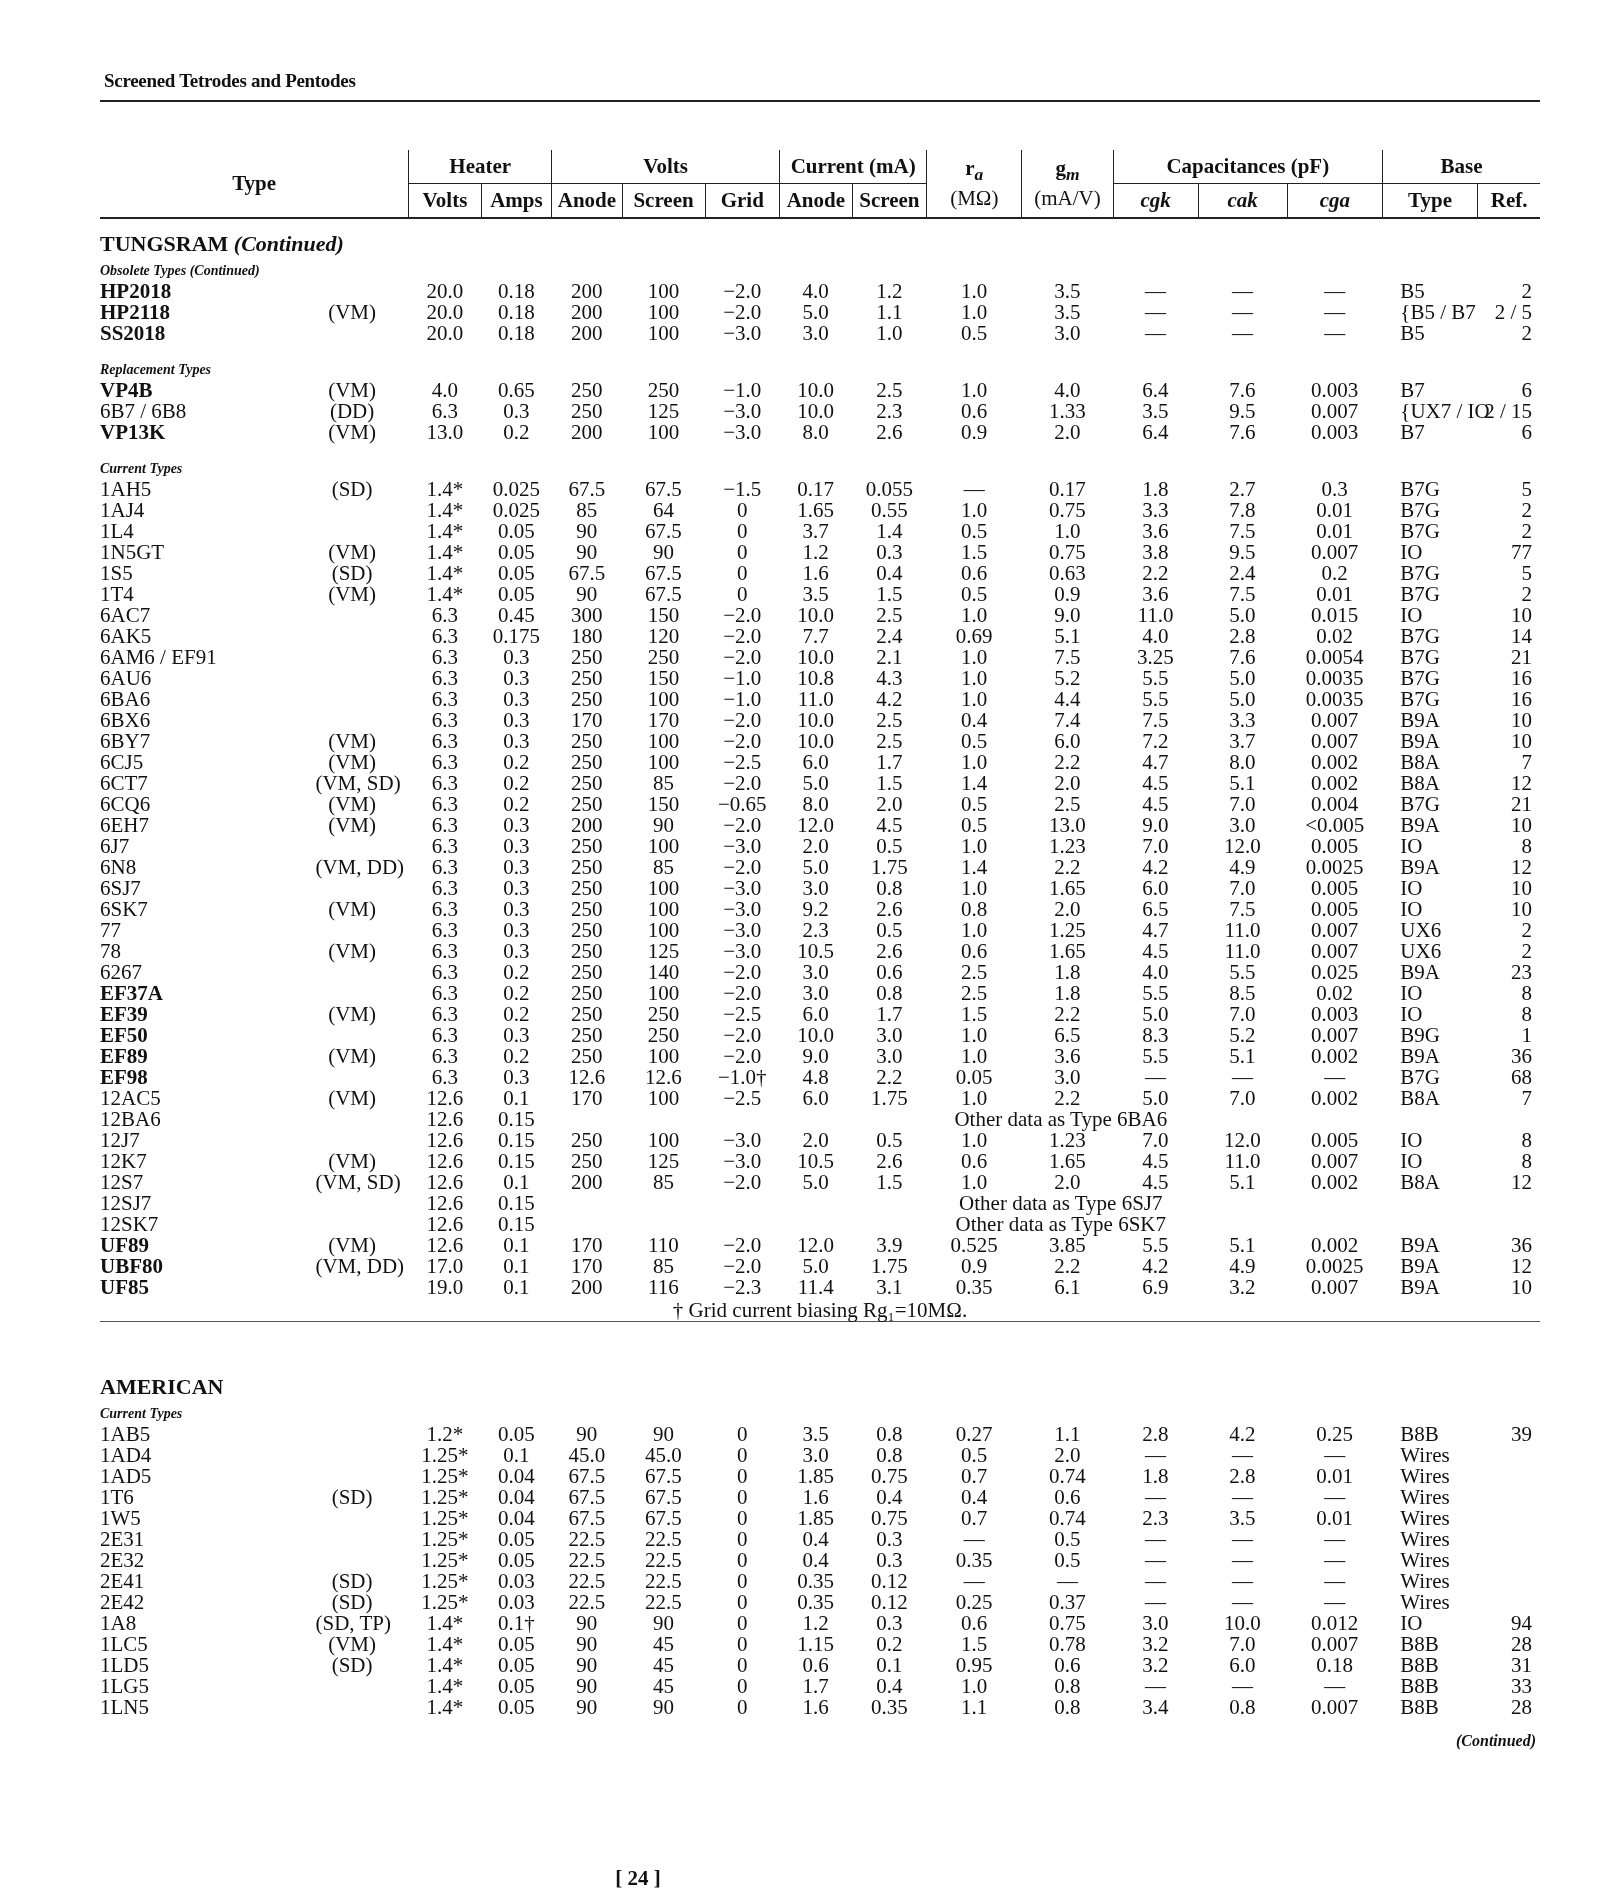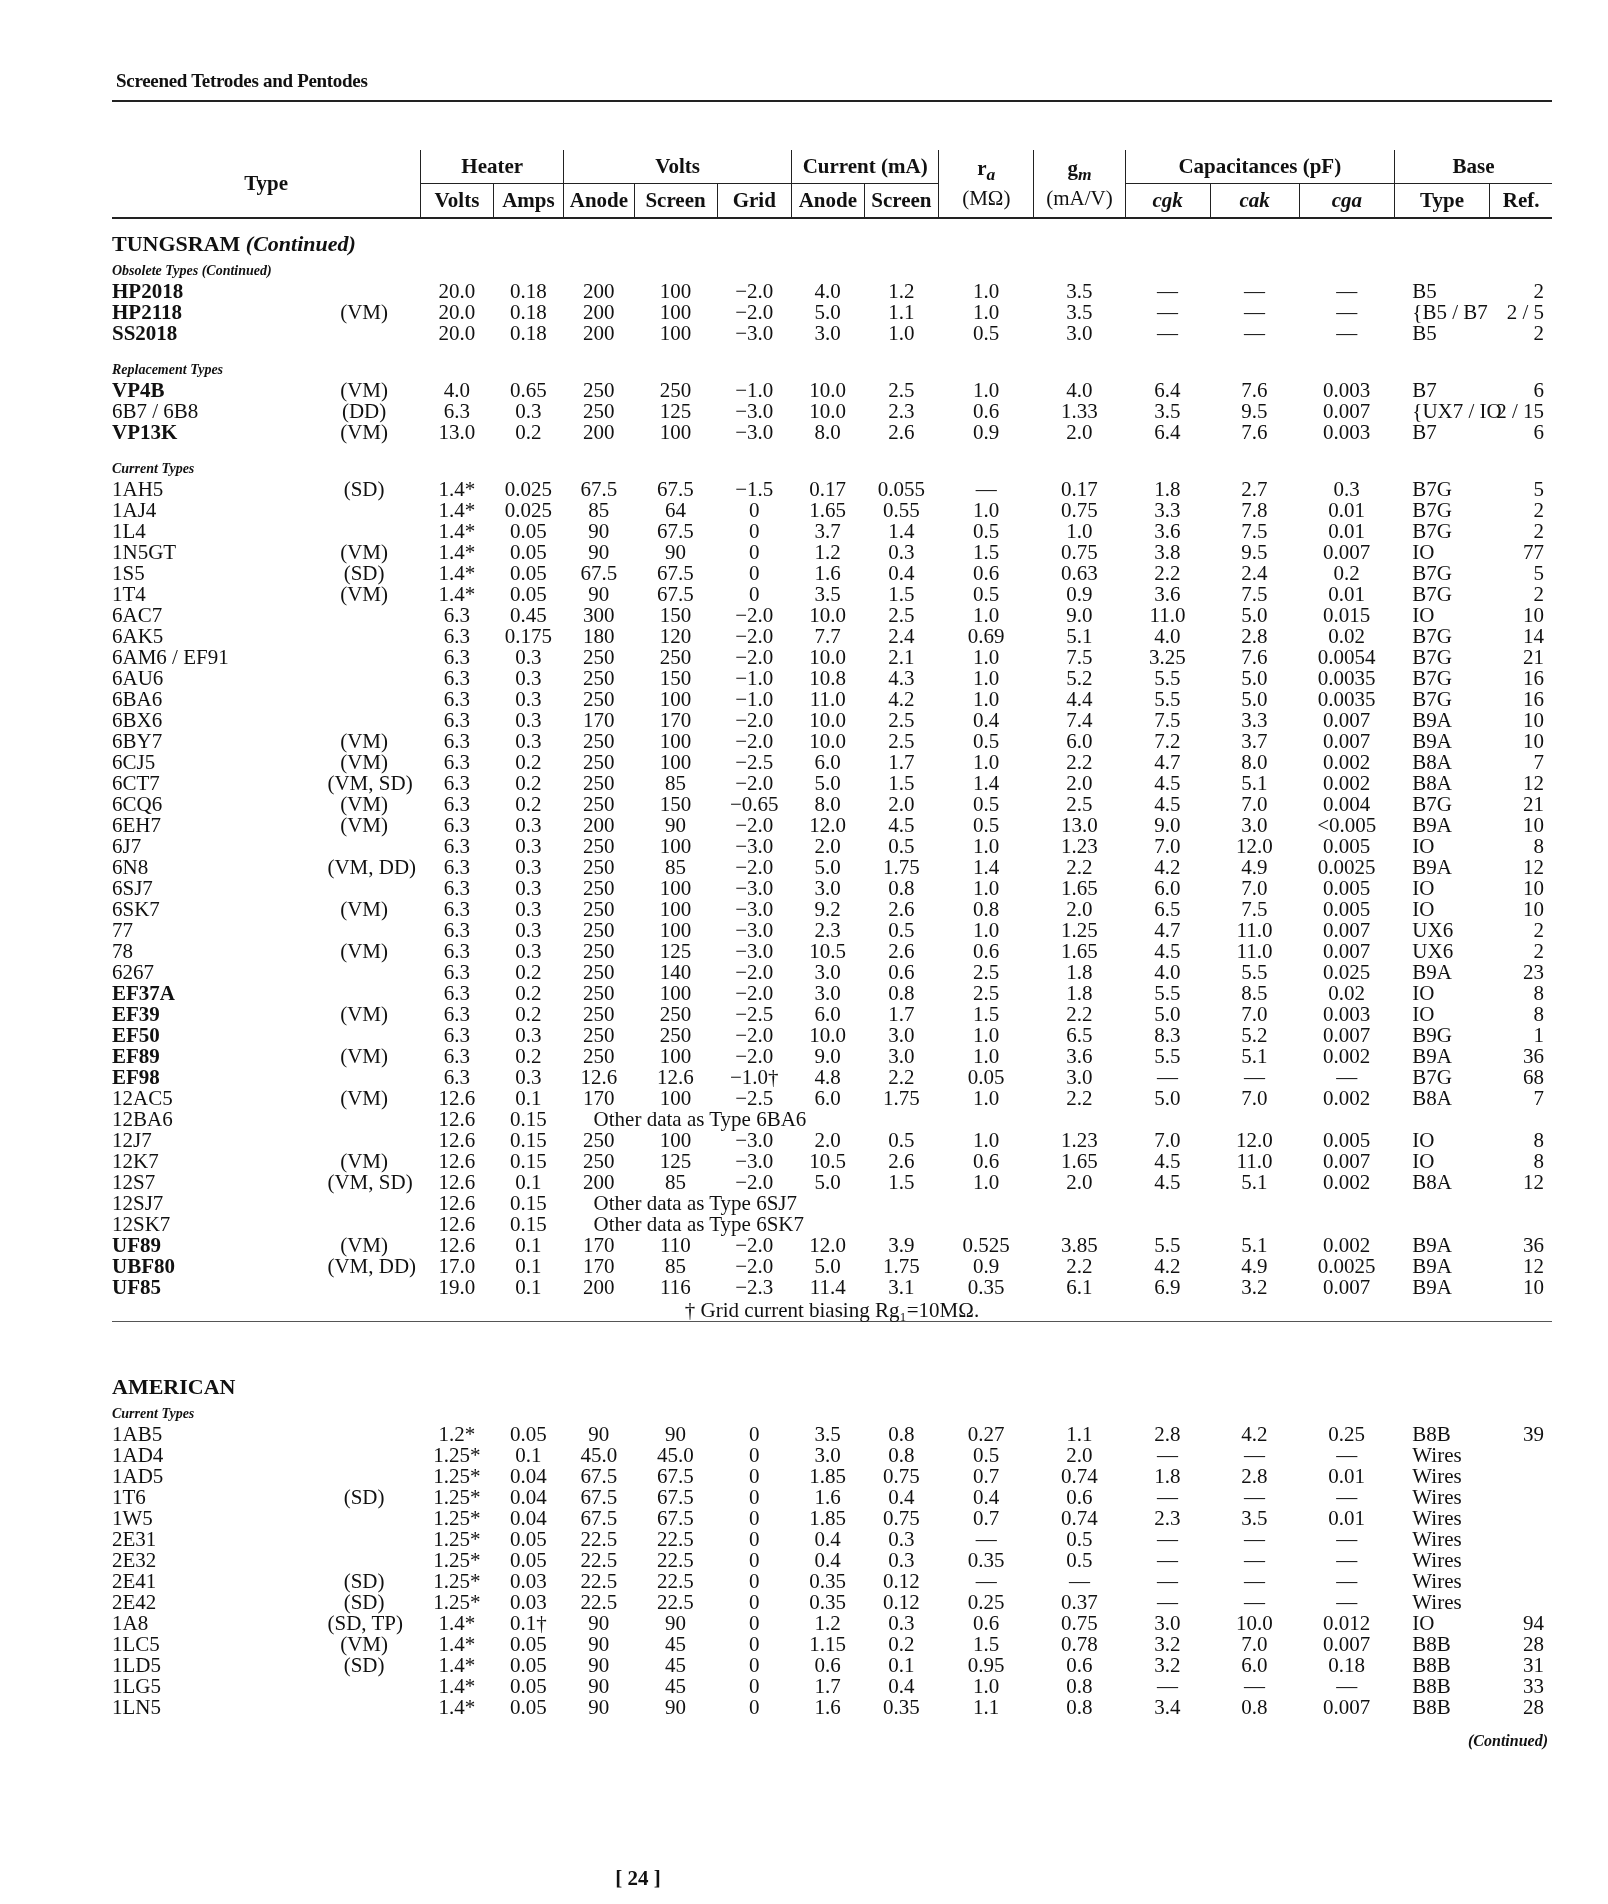--- a/index.html
+++ b/index.html
@@ -1,37 +1,37 @@
 <!DOCTYPE html>
 <html><head>
 <meta charset="utf-8">
 <style>
   html, body { margin:0; padding:0; background:#fff; }
   body { width:1608px; height:1904px; position:relative; overflow:hidden;
          font-family:"Liberation Serif", "DejaVu Serif", serif; color:#111; }
-  .page { position:absolute; left:112px; top:70px; width:1440px; }
+  .page { position:absolute; left:100px; top:70px; width:1440px; }
   .title { font-weight:bold; font-size:19px; letter-spacing:-0.3px; margin:0 0 8px 4px; }
   .rule { border-top:2px solid #222; }
   table.hdr { border-collapse:collapse; width:100%; table-layout:fixed;margin-top:48px; }
   table.hdr th { font-weight:bold; font-size:21px; text-align:center; padding:4px 0; }
   table.hdr th.bl { border-left:1.5px solid #222; }
   table.hdr tr.top th.grp { border-bottom:1.5px solid #222; }
   table.hdr .italic { font-style:italic; font-weight:bold; }
   table.data { border-collapse:collapse; width:100%; table-layout:fixed; font-size:21px; line-height:21px; }
   table.data td { padding:0; white-space:nowrap; }
   .c-type { text-align:left; }
   .c-note { text-align:center; padding-right:20px !important; }
   .c-num { text-align:center; }
   .c-ref { text-align:right; padding-right:8px !important; }
   .c-base { text-align:left; padding-left:18px !important; }
   .mfr { font-weight:bold; font-size:22px; padding-top:14px !important; }
   .mfr i { font-weight:bold; }
   .sub { font-style:italic; font-size:14px; padding-top:6px !important;font-weight:bold; }
   .gap td { height:9px; }
-  .otherdata { text-align:left; padding-left:30px !important; }
+  .otherdata { text-align:center; padding-left:30px !important; }
   .footnote { text-align:center; font-size:21px; padding-top:2px !important;margin-top:12px; }
   .midrule td { border-top:1.5px solid #555; height:40px; }
   .continued { text-align:right; font-style:italic; font-weight:bold; font-size:16px; margin-top:14px; padding-right:4px; }
   .pagenum { position:absolute; left:0; width:1276px; top:1866px; text-align:center; font-size:21px; font-weight:bold; }
   .bold-type { font-weight:bold; }
 </style>
 </head>
 <body>
 
 <div class="page">

